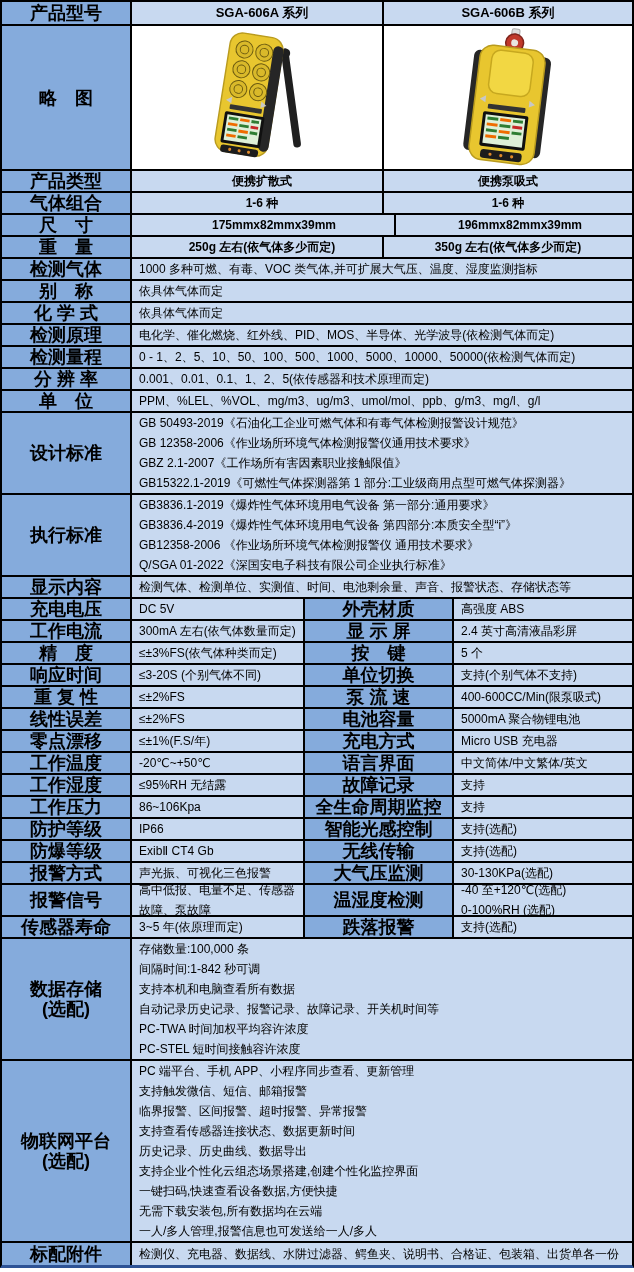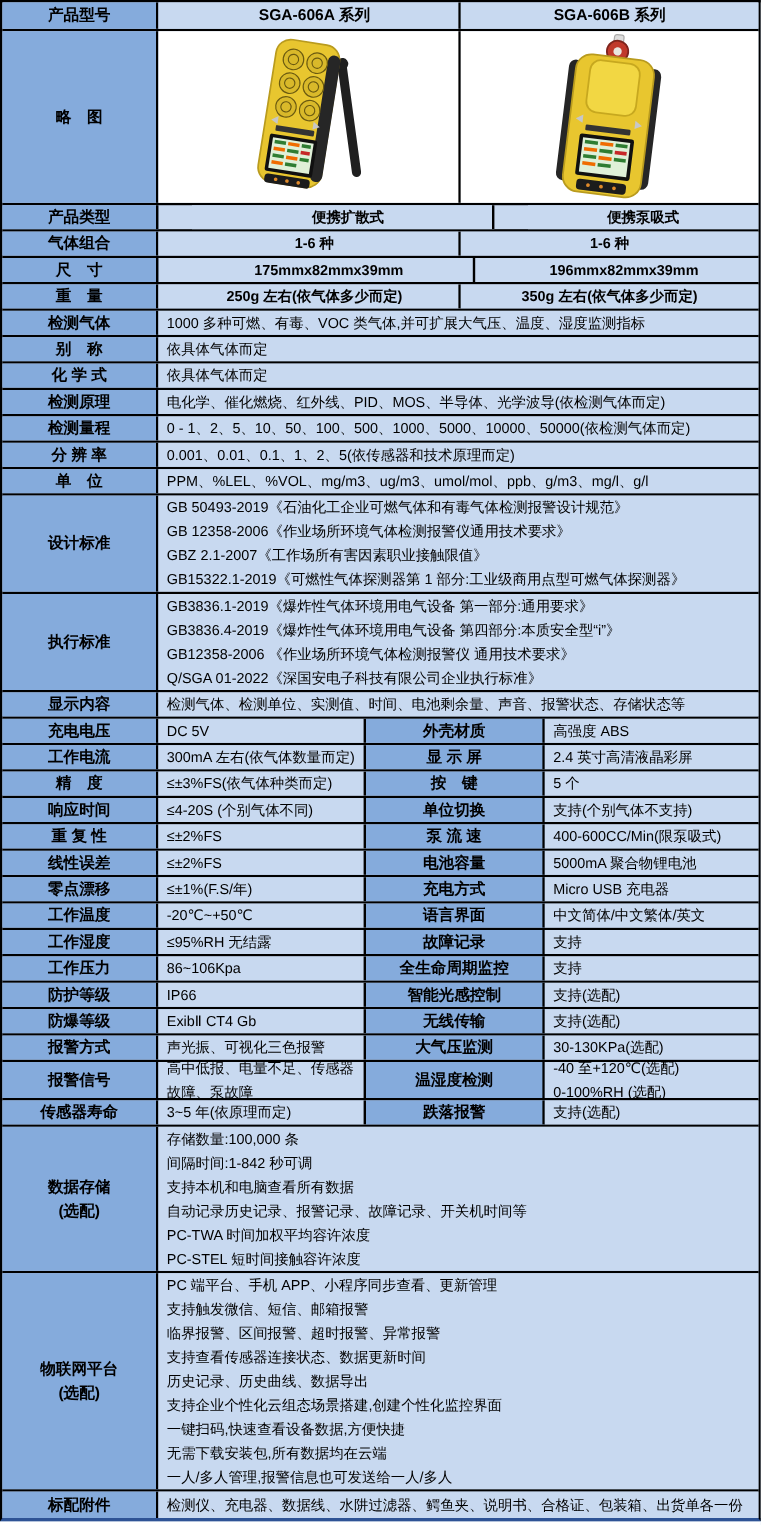--- a/index.html
+++ b/index.html
@@ -26,21 +26,21 @@
   .row{display:flex;box-sizing:border-box;border-bottom:2px solid var(--border);}
   .c{
     box-sizing:border-box;
     border-right:2px solid var(--border);
     display:flex;align-items:center;
     overflow:hidden;
   }
   .c:last-child{border-right:none;}
   .lab{
     background:var(--label-bg);
-    font-weight:bold;font-size:13px;line-height:20px;
+    font-weight:bold;font-size:18px;line-height:20px;
     justify-content:center;text-align:center;
     white-space:pre-line;
   }
   .val{
     background:var(--value-bg);
     font-size:12px;line-height:20px;
     padding:0 7px;
     white-space:pre-line;
   }
   .cen{justify-content:center;text-align:center;padding:0 2px;font-weight:600;}
@@ -145,21 +145,21 @@
           <rect x="104" y="125" width="42" height="9" rx="3" fill="#1C1C1C"></rect>
           <circle cx="114" cy="129.5" r="1.6" fill="#E08A2A"></circle>
             <circle cx="125" cy="129.5" r="1.6" fill="#E08A2A"></circle>
             <circle cx="136" cy="129.5" r="1.6" fill="#E08A2A"></circle>
         </g>
       </svg>
     </div>
   </div>
 
   <div>
-      <div class="row" style="height: 22px; gap: 28px;">
+      <div class="row" style="height: 22px;">
     <div class="c lab w-lab">产品类型</div>
     <div class="c val cen w-half">便携扩散式</div>
     <div class="c val cen w-fill">便携泵吸式</div>
   </div>
       <div class="row" style="height: 22px;">
     <div class="c lab w-lab">气体组合</div>
     <div class="c val cen w-half">1-6 种</div>
     <div class="c val cen w-fill">1-6 种</div>
   </div>
       <div class="row" style="height: 22px; gap: 12px;">
@@ -237,21 +237,21 @@
     <div class="c val w-fill">2.4 英寸高清液晶彩屏</div>
   </div>
       <div class="row" style="height: 22px;">
     <div class="c lab w-lab">精　度</div>
     <div class="c val w-v1">≤±3%FS(依气体种类而定)</div>
     <div class="c lab w-l2">按　键</div>
     <div class="c val w-fill">5 个</div>
   </div>
       <div class="row" style="height: 22px;">
     <div class="c lab w-lab">响应时间</div>
-    <div class="c val w-v1">≤4-20S (个别气体不同)</div>
+    <div class="c val w-v1">≤3-20S (个别气体不同)</div>
     <div class="c lab w-l2">单位切换</div>
     <div class="c val w-fill">支持(个别气体不支持)</div>
   </div>
       <div class="row" style="height: 22px;">
     <div class="c lab w-lab">重 复 性</div>
     <div class="c val w-v1">≤±2%FS</div>
     <div class="c lab w-l2">泵 流 速</div>
     <div class="c val w-fill">400-600CC/Min(限泵吸式)</div>
   </div>
       <div class="row" style="height: 22px;">

